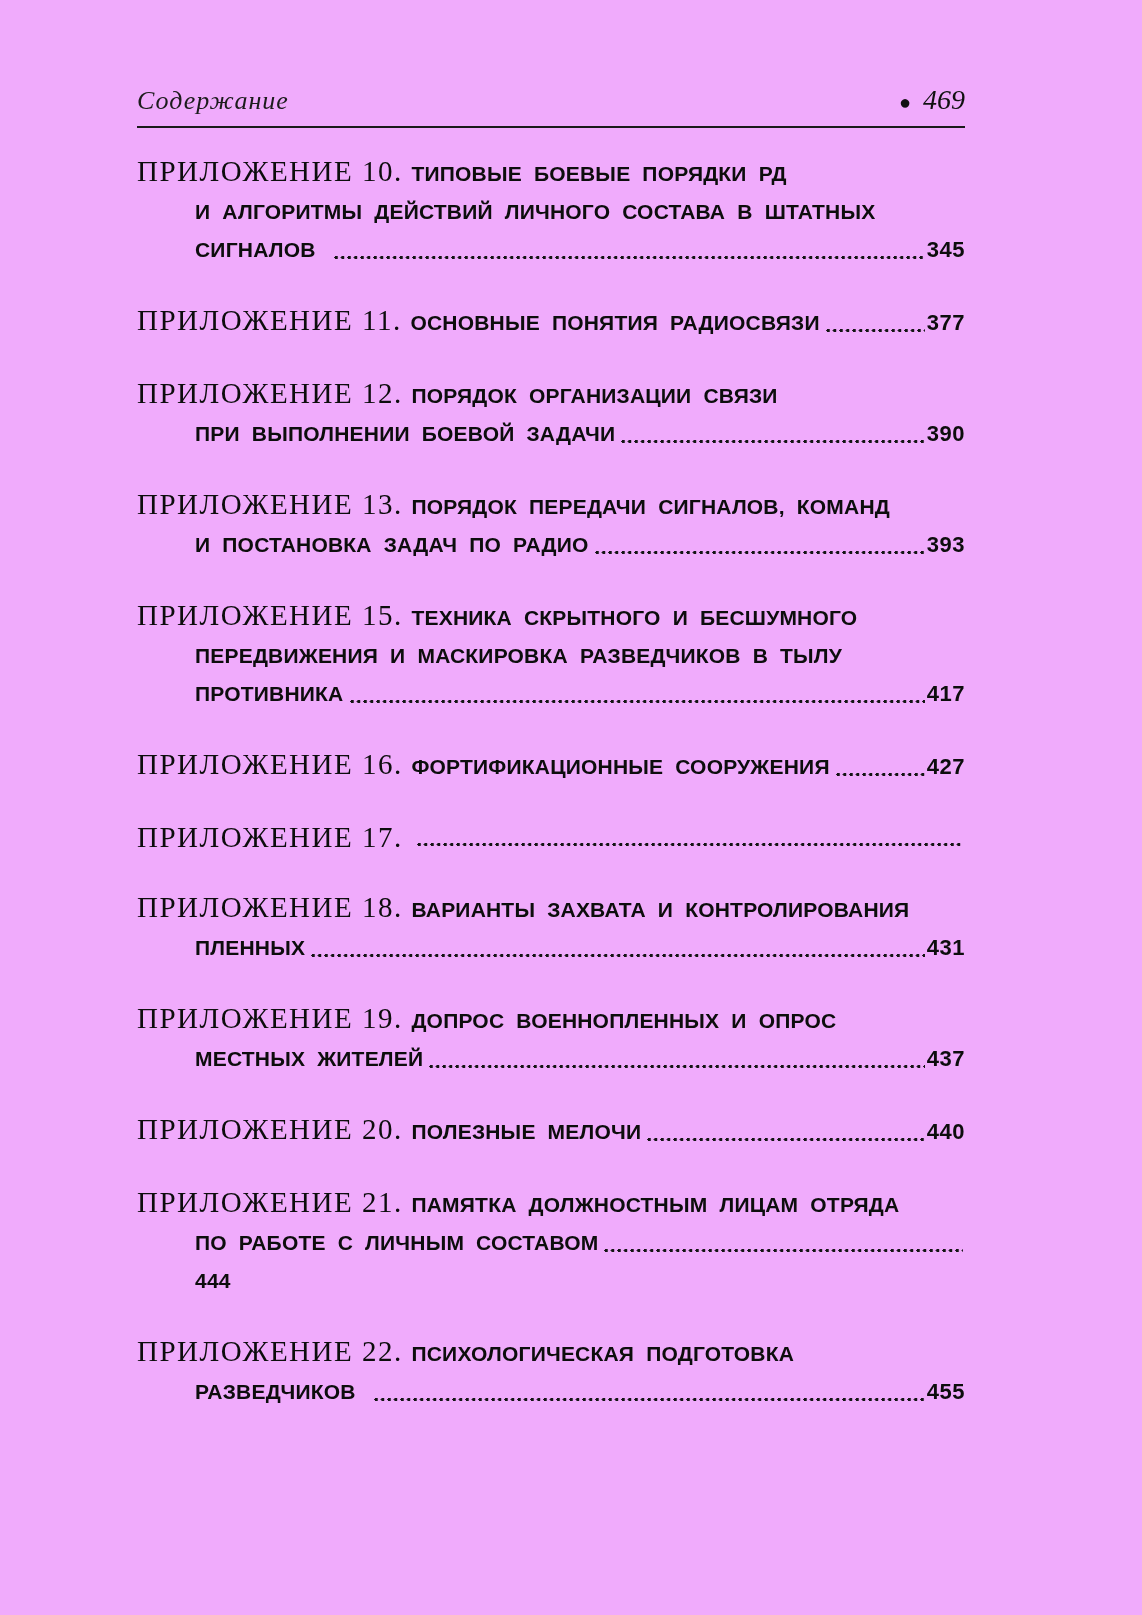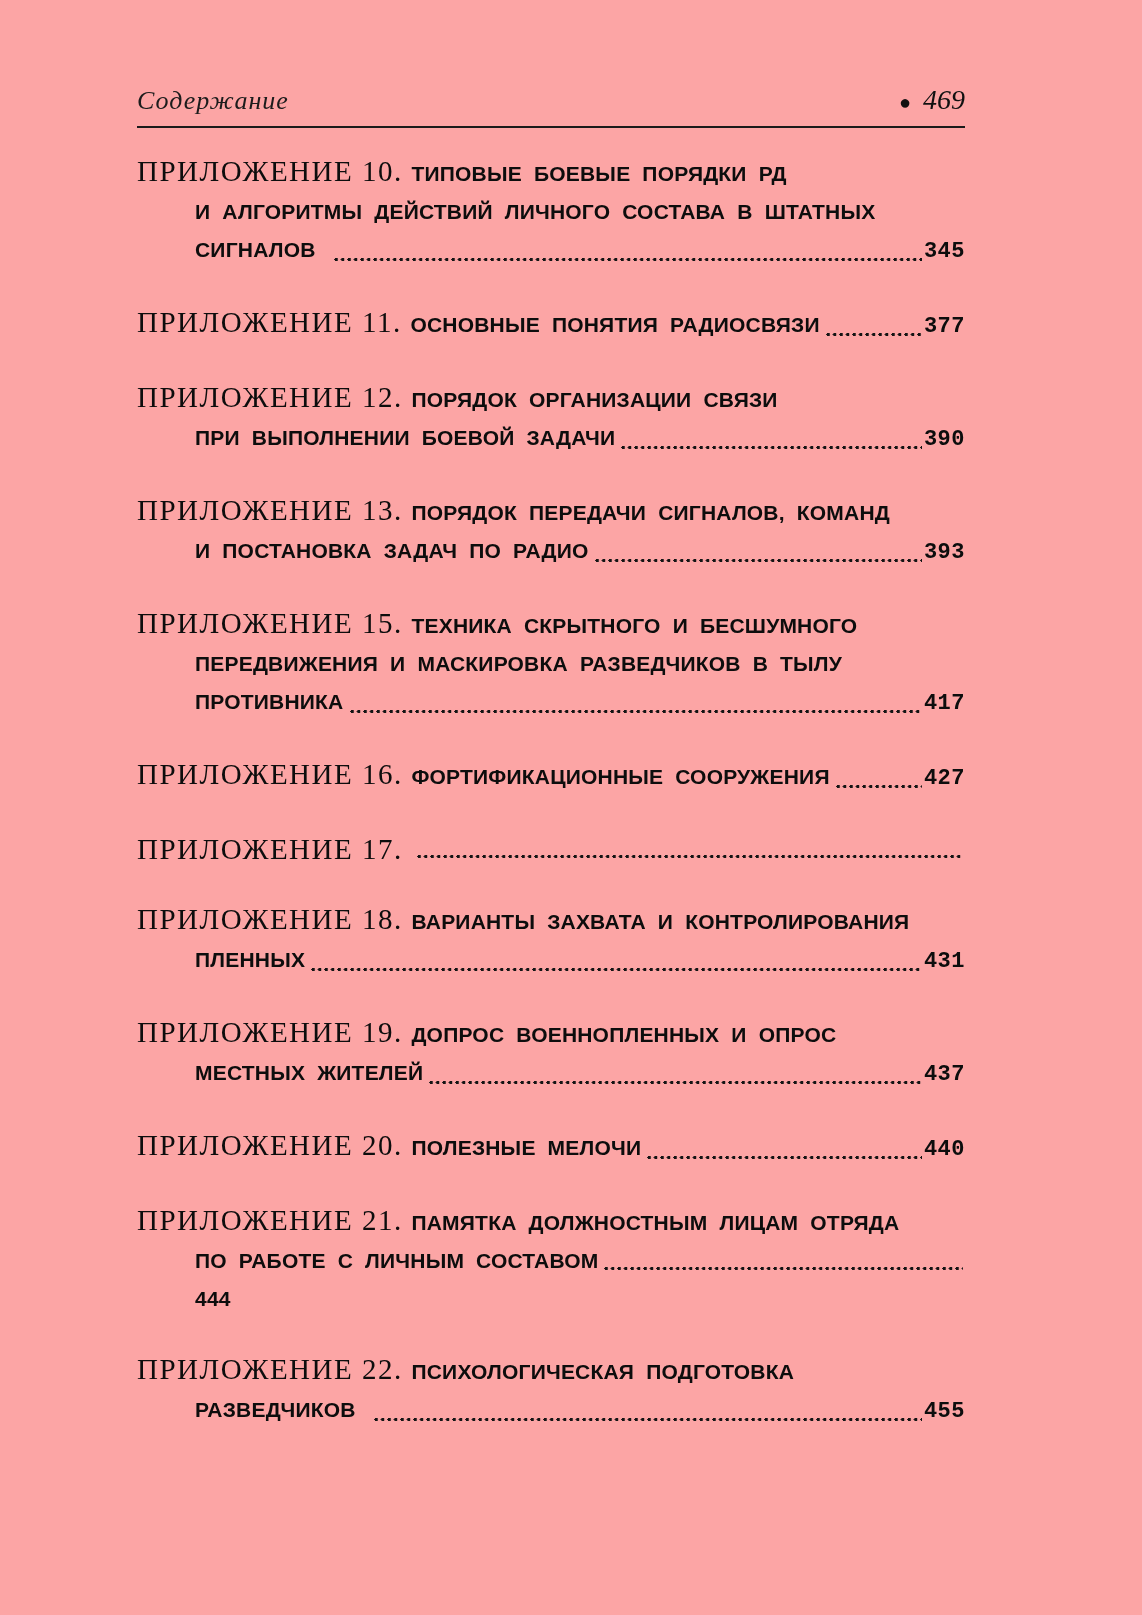--- a/index.html
+++ b/index.html
@@ -3,21 +3,21 @@
 <meta charset="utf-8">
 <style>
   * { margin: 0; padding: 0; box-sizing: border-box; }
   html, body { background: #ffffff; }
   body { font-family: "Liberation Serif", serif; color: #111; }
 
   .page {
     position: relative;
     width: 1142px;
     height: 1615px;
-    background: #fca5a5;
+    background: #f0abfc;
     padding: 84px 177px 40px 137px;
     overflow: hidden;
   }
 
   .running-head {
     display: flex;
     align-items: baseline;
     justify-content: space-between;
     border-bottom: 2px solid #1a1a1a;
     padding-bottom: 10px;
@@ -84,21 +84,21 @@
     align-self: flex-end;
     height: 5px;
     margin: 0 2px 9px 6px;
     background-image: radial-gradient(circle at 2.2px 2.5px, #141414 1.7px, transparent 2px);
     background-size: 6.5px 5px;
     background-repeat: repeat-x;
     min-width: 12px;
   }
 
   .entry-page {
-    font-family: Liberation Mono, monospace;
+    font-family: Liberation Sans, sans-serif;
     font-weight: 700;
     font-size: 22px;
     letter-spacing: 0.5px;
     color: #0d0d0d;
   }
 </style>
 </head>
 <body>
 
 <div class="page">

